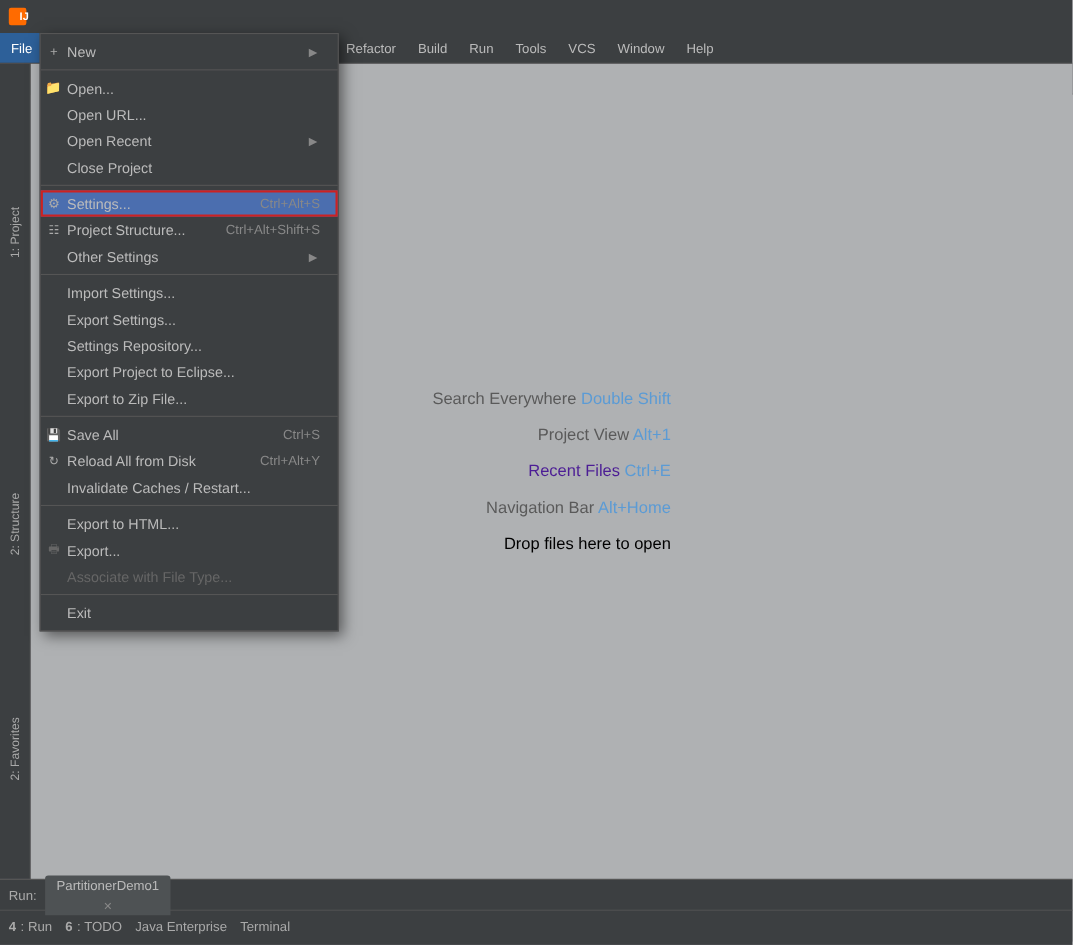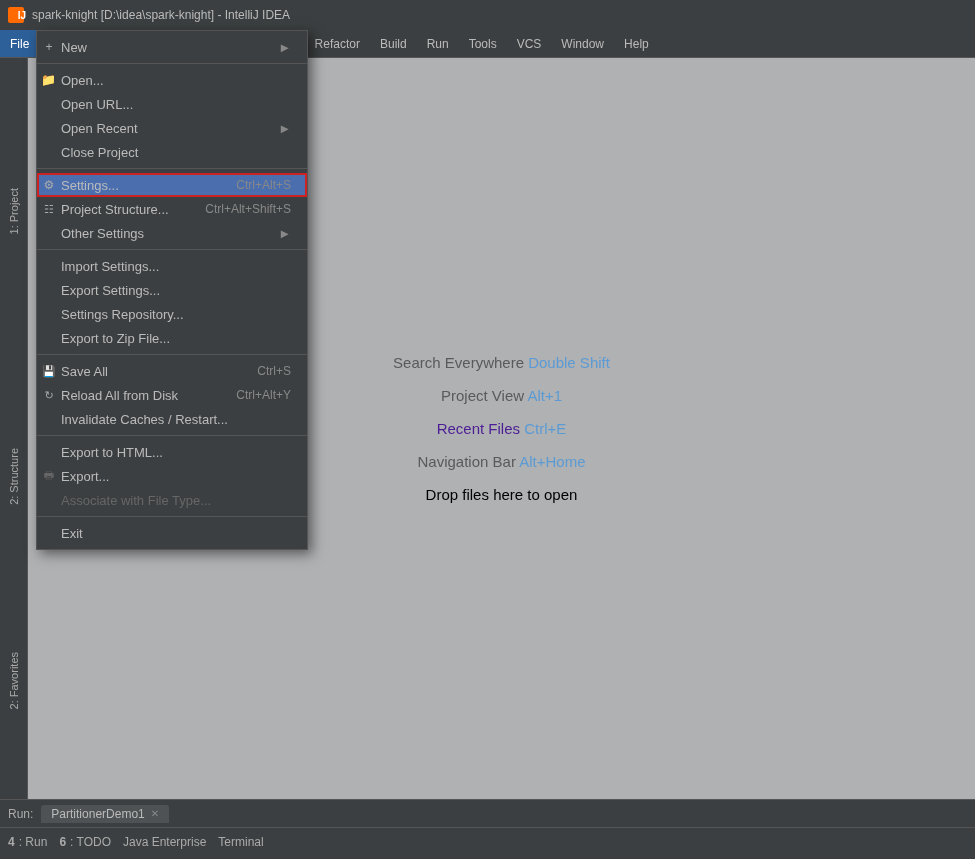--- a/index.html
+++ b/index.html
@@ -124,21 +124,21 @@
       top: 58px;
       right: 0;
       bottom: 60px;
       background: #AFB1B3;
       display: flex;
       align-items: center;
       justify-content: center;
     }
 
     .hint-area {
-      text-align: center;
+      text-align: right;
       line-height: 2.2;
     }
     .hint-line {
       display: block;
       font-size: 15px;
       color: #5A5A5A;
     }
     .hint-key {
       color: #5B9BD5;
       font-size: 15px;
@@ -224,20 +224,21 @@
     }
     .run-tab {
       background: #4E5254;
       color: #BBBBBB;
       padding: 2px 10px;
       font-size: 12px;
       border-radius: 3px 3px 0 0;
       display: flex;
       align-items: center;
       gap: 6px;
+      flex-direction: column;
     }
     .run-tab .close-x {
       color: #888;
       font-size: 10px;
       cursor: pointer;
     }
     .bottom-tabs {
       height: 28px;
       display: flex;
       align-items: center;
@@ -255,21 +256,20 @@
     }
     .bottom-tab-item .num {
       font-weight: bold;
     }
   </style>
 </head>
 <body>
 
 <div class="title-bar">
   <div class="app-icon">IJ</div>
-  <span>spark-knight [D:\idea\spark-knight] - IntelliJ IDEA</span>
 </div>
 
 <div class="menu-bar">
   <div class="menu-bar-item active">File</div>
   <div class="menu-bar-item">Edit</div>
   <div class="menu-bar-item">View</div>
   <div class="menu-bar-item">Navigate</div>
   <div class="menu-bar-item">Code</div>
   <div class="menu-bar-item">Analyze</div>
   <div class="menu-bar-item">Refactor</div>
@@ -360,20 +360,23 @@
   <div class="menu-item">
     <span>Import Settings...</span>
   </div>
   <div class="menu-item">
     <span>Export Settings...</span>
   </div>
   <div class="menu-item">
     <span>Settings Repository...</span>
   </div>
   <div class="menu-item">
+    <span>Export Project to Eclipse...</span>
+  </div>
+  <div class="menu-item">
     <span>Export to Zip File...</span>
   </div>
   <div class="menu-separator"></div>
   <div class="menu-item">
     <span class="menu-item-icon" style="font-size:11px; color:#AAAAAA;">💾</span>
     <span>Save All</span>
     <span class="shortcut">Ctrl+S</span>
   </div>
   <div class="menu-item">
     <span class="menu-item-icon" style="font-size:11px; color:#AAAAAA;">↻</span>

